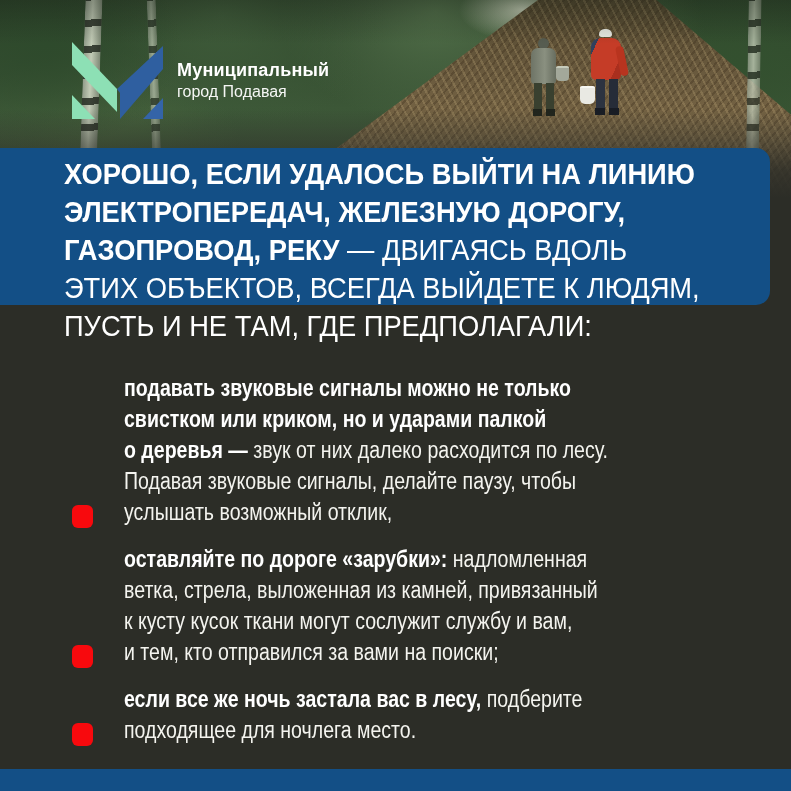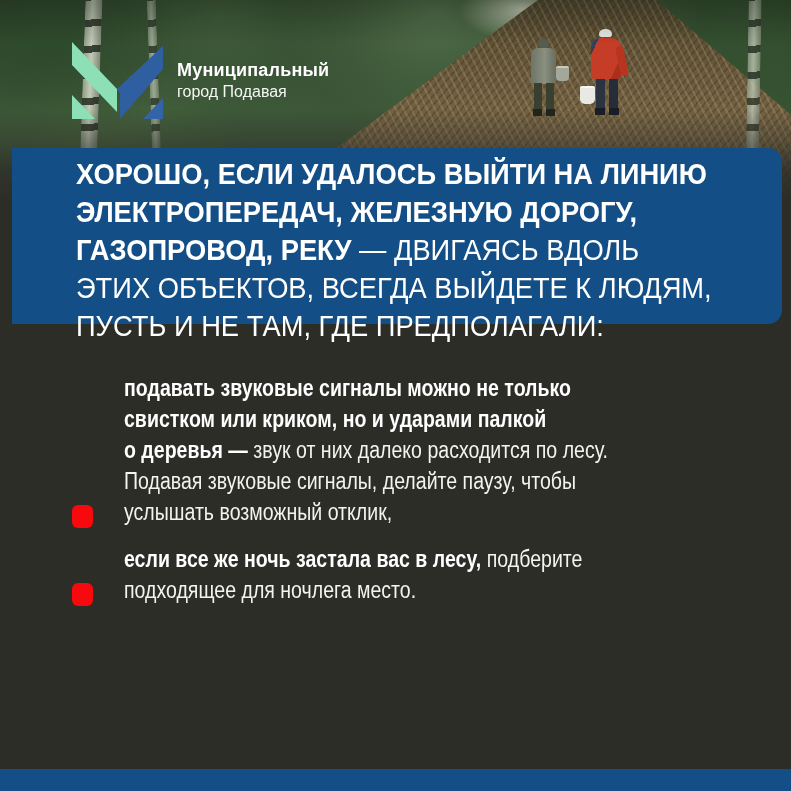--- a/index.html
+++ b/index.html
@@ -64,21 +64,21 @@
 
   
   .logo{position:absolute;left:72px;top:42px;display:flex;z-index:5;}
   .logo-mark{width:91px;height:78px;flex:none;}
   .logo-text{margin-left:14px;padding-top:17px;}
   .logo-name{font-size:18px;line-height:22px;font-weight:700;letter-spacing:.2px;}
   .logo-city{font-size:16px;line-height:21px;font-weight:400;opacity:.95;}
 
   
   .banner{
-    position:absolute;top:148px;left:12px;width:770px;height:176px;z-index:4;
+    position:absolute;top:148px;left:0;width:770px;height:157px;z-index:4;
     border-radius:0 14px 14px 0;
   }
   .banner-text{
     position:absolute;left:64px;top:7px;width:810px;
     font-size:30px;line-height:38px;font-weight:700;
     transform:scaleX(0.91);transform-origin:0 0;
     white-space:pre-line;letter-spacing:0;
   }
   .banner-text .reg{font-weight:400;}
 
@@ -150,20 +150,27 @@
     <div class="tip">
       <div class="bullet" style="background:#f8090d;"></div>
       <div class="tip-text"><span class="bld">подавать звуковые сигналы можно не только
 свистком или криком, но и ударами палкой
 о деревья — </span><span>звук от них далеко расходится по лесу.
 Подавая звуковые сигналы, делайте паузу, чтобы
 услышать возможный отклик,</span></div>
     </div>
     <div class="tip">
       <div class="bullet" style="background:#f8090d;"></div>
+      <div class="tip-text"><span class="bld">оставляйте по дороге «зарубки»: </span><span>надломленная
+ветка, стрела, выложенная из камней, привязанный
+к кусту кусок ткани могут сослужит службу и вам,
+и тем, кто отправился за вами на поиски;</span></div>
+    </div>
+    <div class="tip">
+      <div class="bullet" style="background:#f8090d;"></div>
       <div class="tip-text"><span class="bld">если все же ночь застала вас в лесу, </span><span>подберите
 подходящее для ночлега место.</span></div>
     </div>
   </div>
 
   <div class="bottom-bar" style="background:#134f86;"></div>
 
 </div>
 
 </body></html>

